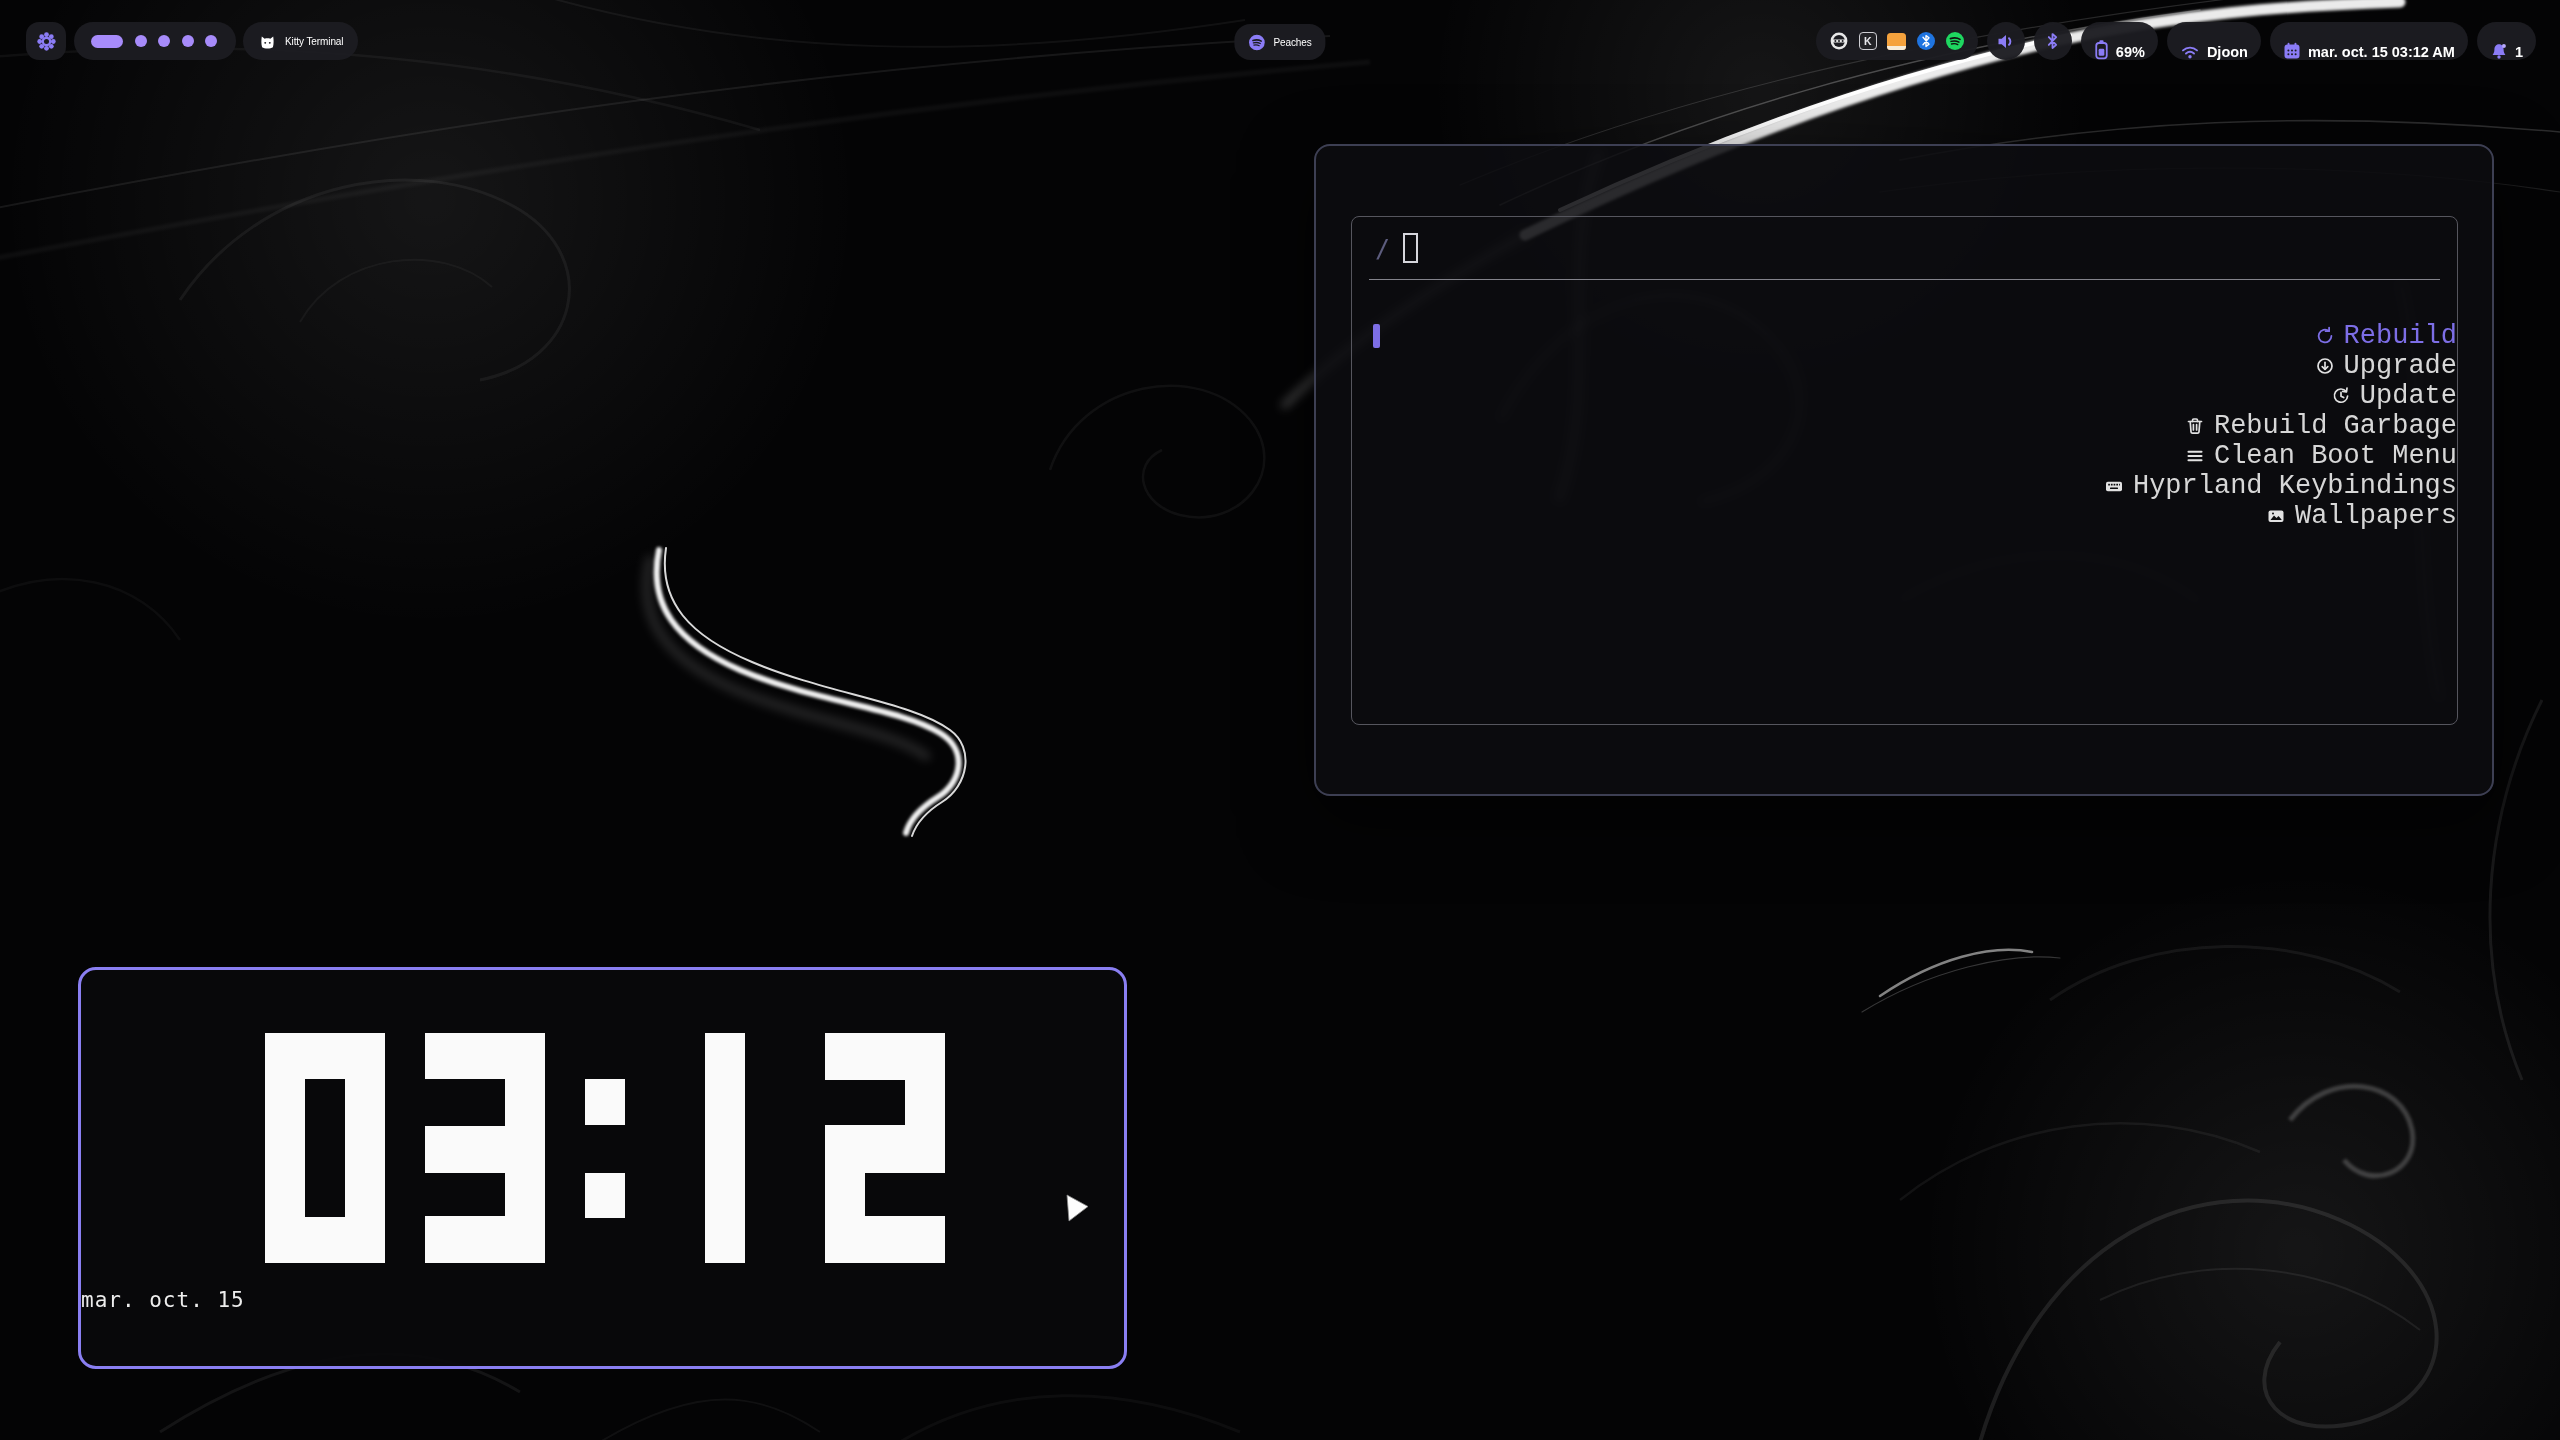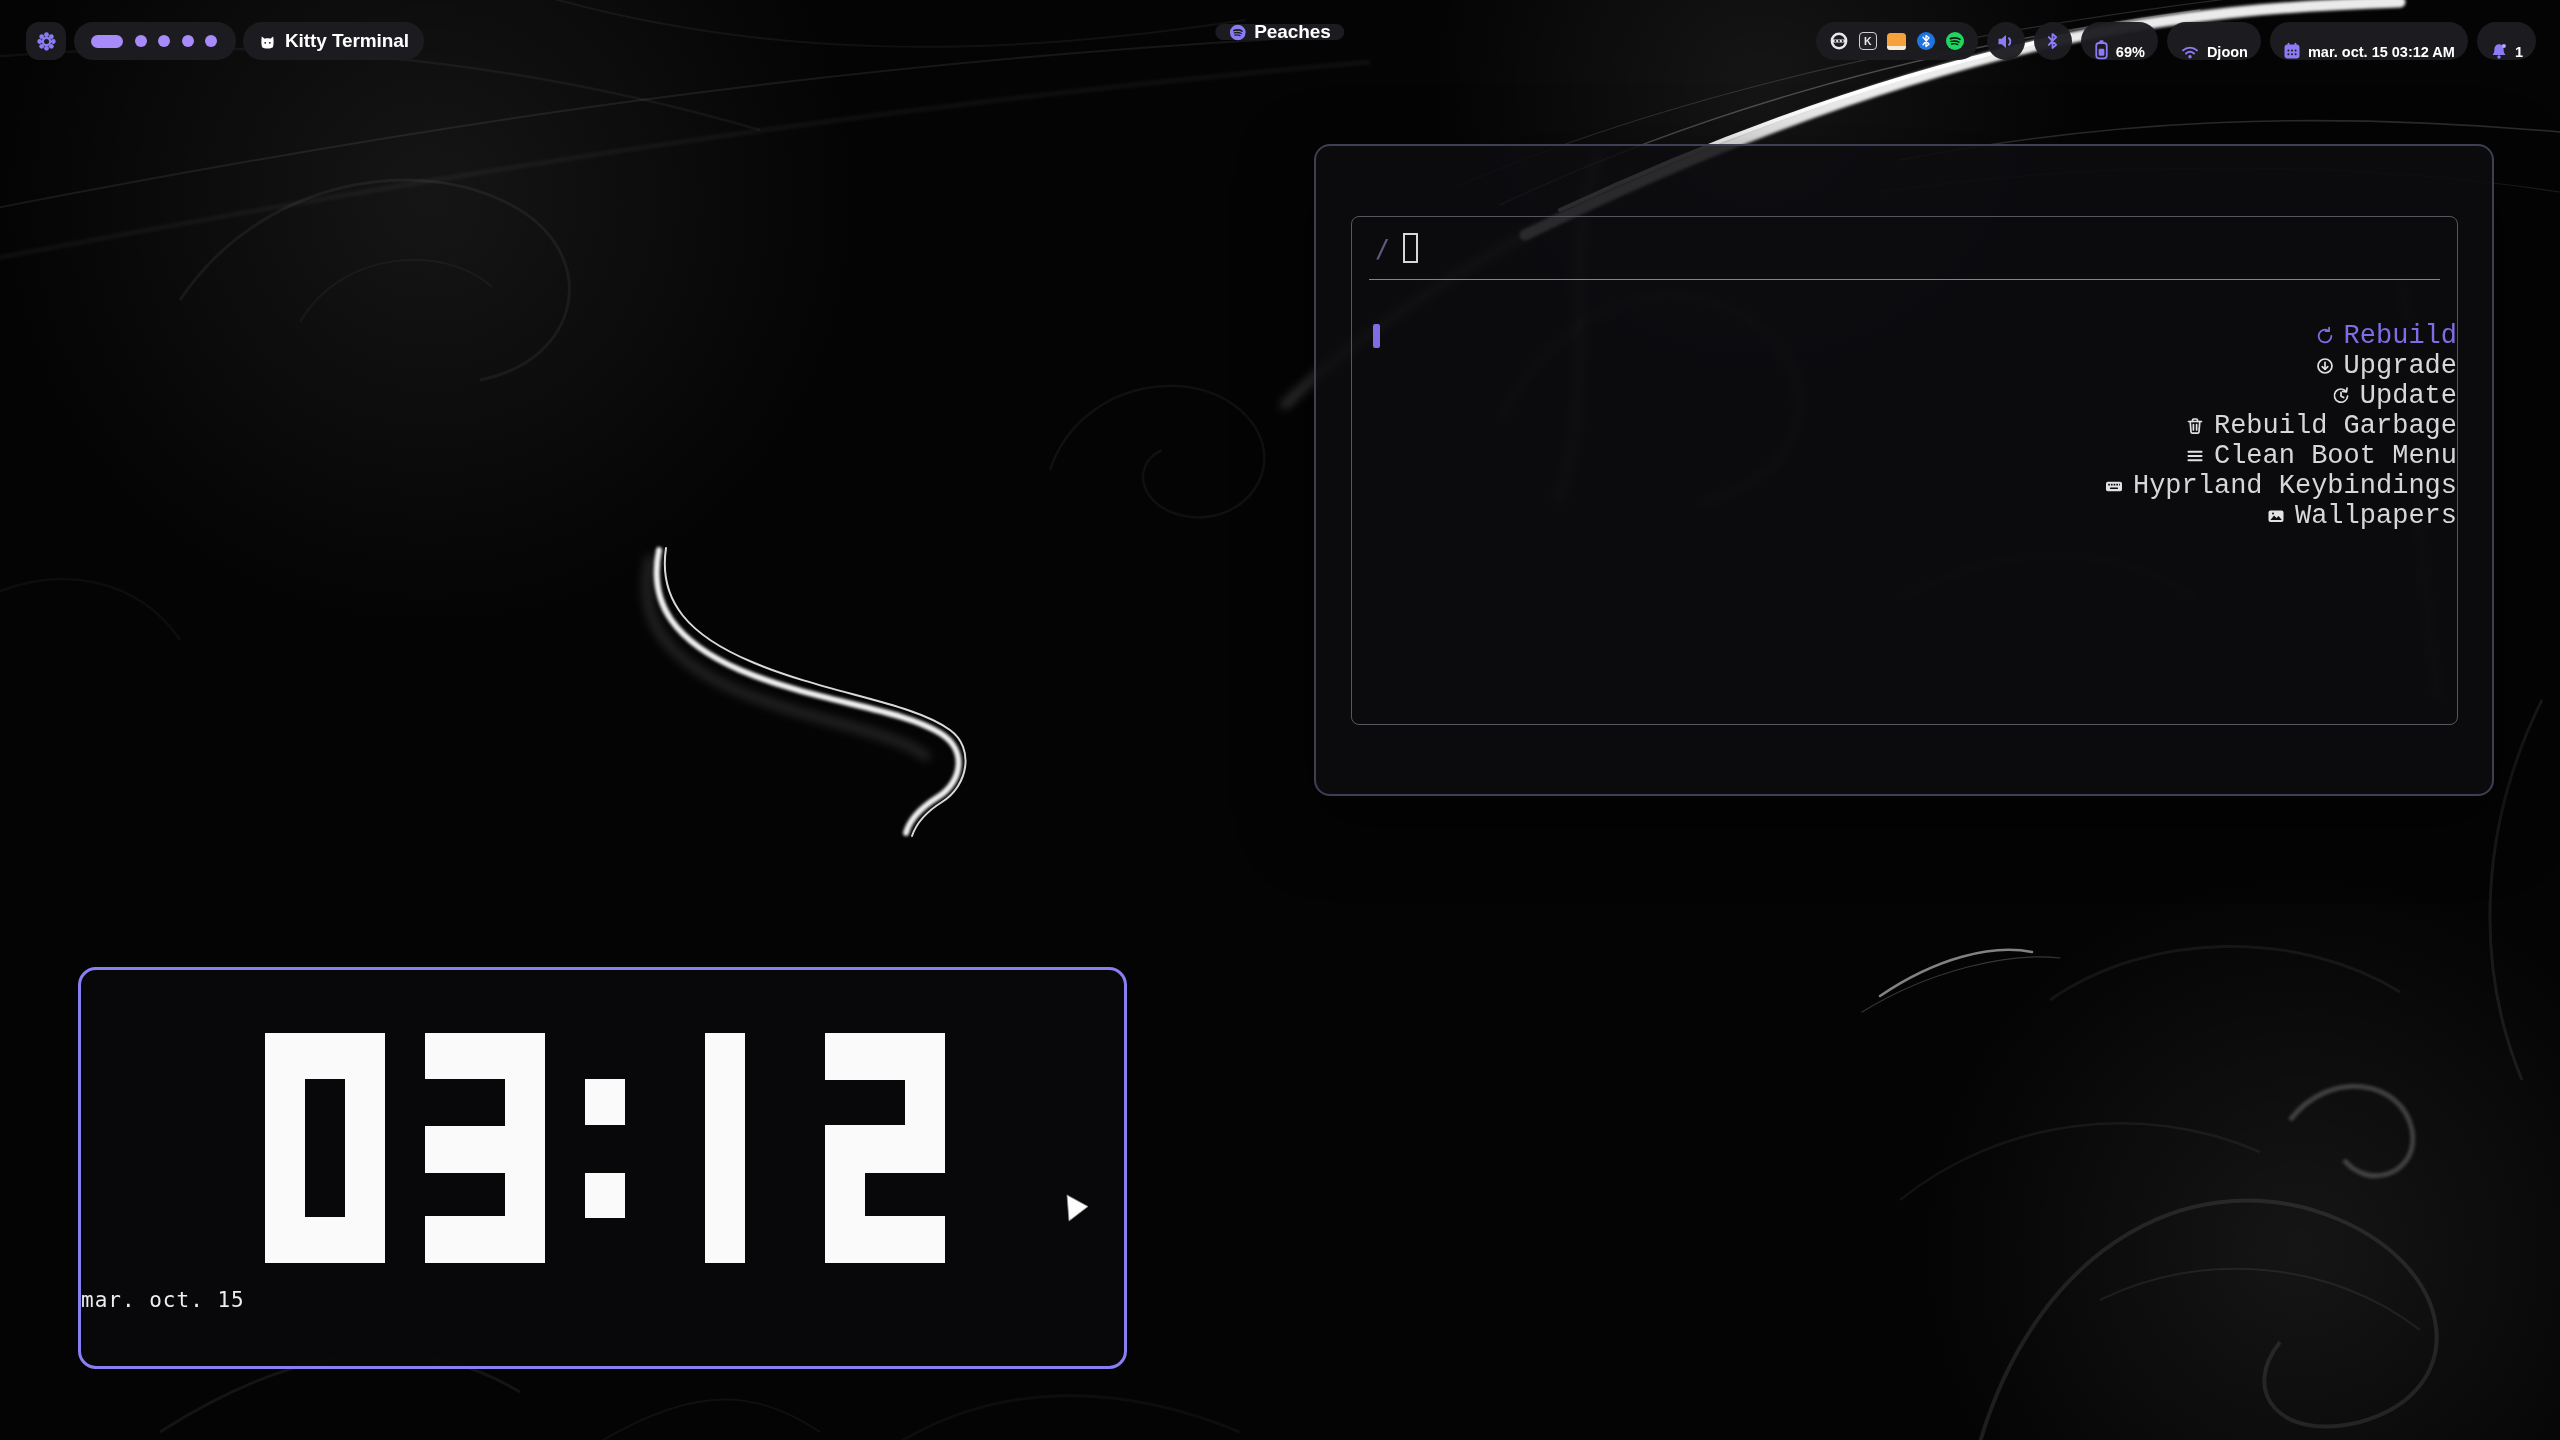--- a/index.html
+++ b/index.html
@@ -14,33 +14,33 @@
   
   #wallpaper { position:absolute; inset:0; width:2560px; height:1440px; display:block; }
 
   
   .topbar { position:absolute; left:0; top:0; width:2560px; height:80px; z-index:5; }
   .pill {
     position:absolute; top:22px; height:38px;
     background:rgba(28,28,33,0.96);
     border-radius:19px;
     display:flex; align-items:center;
-    color:#ffffff; font-size:19px; font-weight:700; letter-spacing:-0.1px;
+    color:#ffffff; font-size:10px; font-weight:400; letter-spacing:-0.1px;
   }
   .pill .txt { white-space:nowrap; }
 
   .launcher-pill { left:26px; width:40px; height:38px; justify-content:center; border-radius:13px; }
 
   .ws-pill { left:74px; width:162px; padding:0 17px; gap:11.5px; }
   .ws-active { width:32px; height:13px; border-radius:7px; background:#a78bfa; }
   .ws-dot { width:12px; height:12px; border-radius:50%; background:#a78bfa; }
 
   .win-pill { left:243px; padding:0 15px; gap:8px; }
 
-  .media-pill { left:50%; transform:translateX(-50%); height:16px; top:24px; padding:0 14px; gap:8px; border-radius:16px; }
+  .media-pill { left:50%; transform:translateX(-50%); height:36px; top:24px; padding:0 14px; gap:8px; border-radius:16px; }
 
   .right-cluster { position:absolute; top:22px; right:24px; height:38px; display:flex; align-items:center; gap:9px; }
   .rpill {
     position:relative; top:0; height:38px;
     background:rgba(28,28,33,0.96); border-radius:19px;
     display:flex; align-items:center; color:#fff; font-size:14.5px; font-weight:700;
   }
   .tray-pill { padding:0 13px; gap:9px; }
   .circle-btn { width:38px; height:38px; justify-content:center; border-radius:50%; }
   .batt-pill, .net-pill, .date-pill, .notif-pill { padding:0 13px; gap:7px;align-items:flex-end; }

